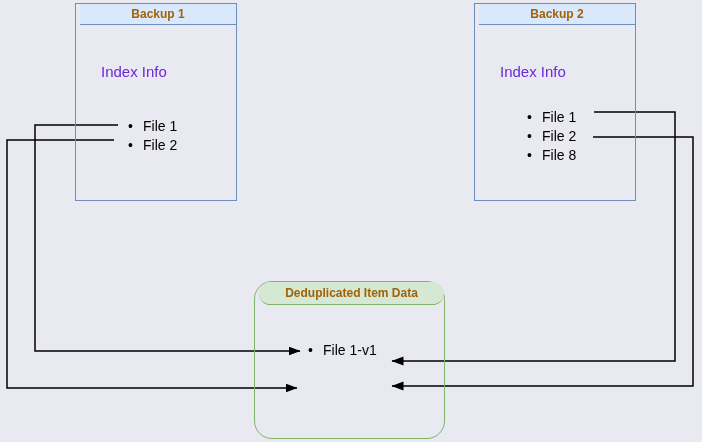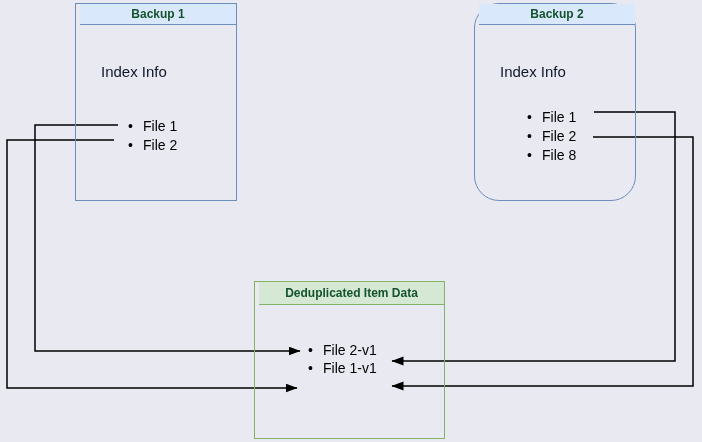--- a/index.html
+++ b/index.html
@@ -24,37 +24,37 @@
     background: transparent;
   }
   .box .box-header {
     position: absolute;
     left: 4px; right: 0; top: 0;
     display: flex;
     align-items: center;
     justify-content: center;
     font-weight: bold;
     font-size: 12px;
-    color: #14532d;
+    color: #a16207;
     border-bottom: 1px solid;
   }
   .box.blue, .box.blue .box-header { border-color: #6c8ebf; }
   .box.blue .box-header { background: #dae8fc; height: 20px; }
-  .box.green, .box.green .box-header { border-color: #82b366; }
+  .box.green, .box.green .box-header { border-color: #82b366; border-radius: 18px; }
   .box.green .box-header { background: #d5e8d4; height: 22px; }
 
   #backup1 { left: 75px;  top: 3px;   width: 162px; height: 198px; }
-  #backup2 { left: 474px; top: 3px;   width: 162px; height: 198px; border-radius: 25px; }
+  #backup2 { left: 474px; top: 3px;   width: 162px; height: 198px; }
   #dedup   { left: 254px; top: 281px; width: 191px; height: 158px; }
 
   .index-label {
     position: absolute;
     left: 25px; top: 59px;
     font-size: 15px;
-    color: #0f172a;
+    color: #6d28d9;
   }
   ul.items {
     position: absolute;
     margin: 0; padding: 0;
     list-style: none;
     font-size: 14px;
     color: #000;
   }
   ul.items li {
     position: relative;
@@ -109,18 +109,17 @@
     <ul class="items">
         <li>File 1</li>
         <li>File 2</li>
         <li>File 8</li>
       </ul>
   </div>
 
   <div class="box green" id="dedup">
     <div class="box-header">Deduplicated Item Data</div>
     <ul class="items">
-        <li>File 2-v1</li>
         <li>File 1-v1</li>
       </ul>
   </div>
 
 </div>
 
 </body></html>

